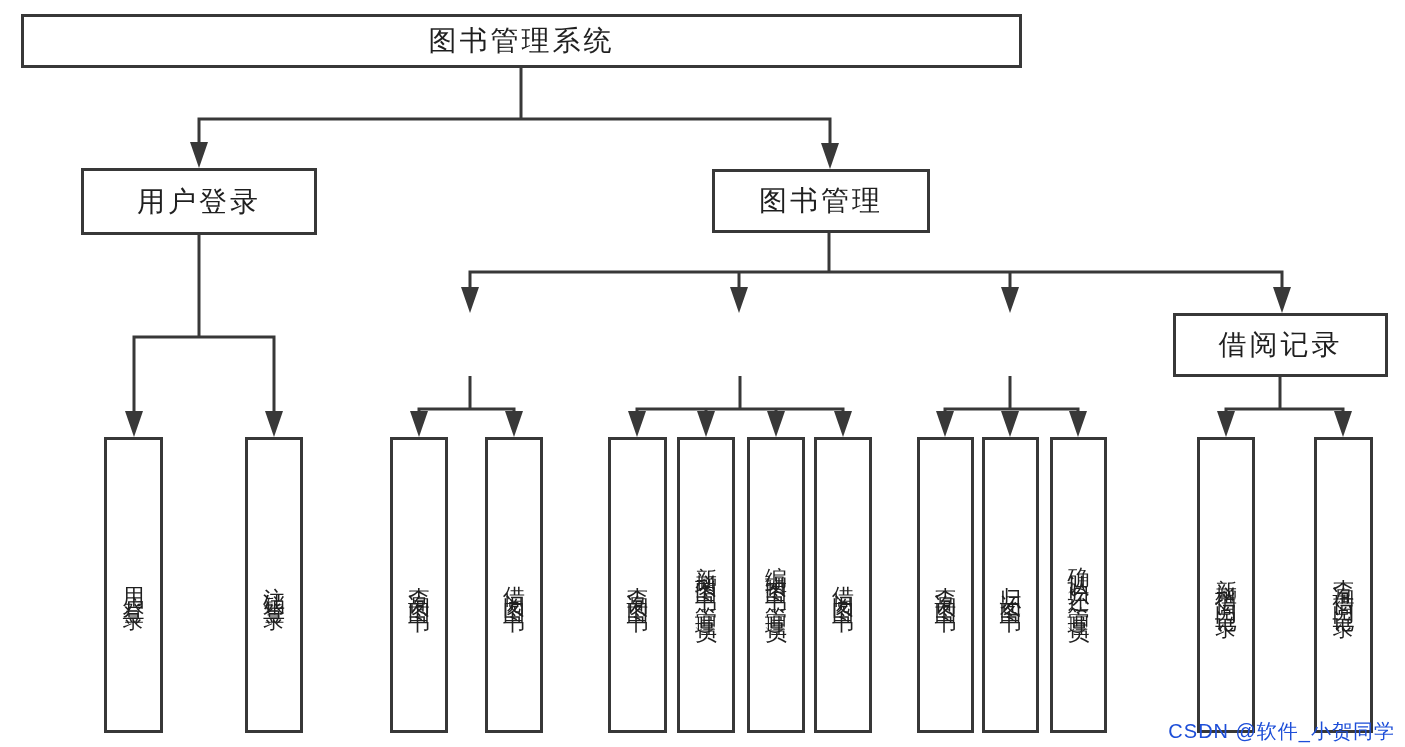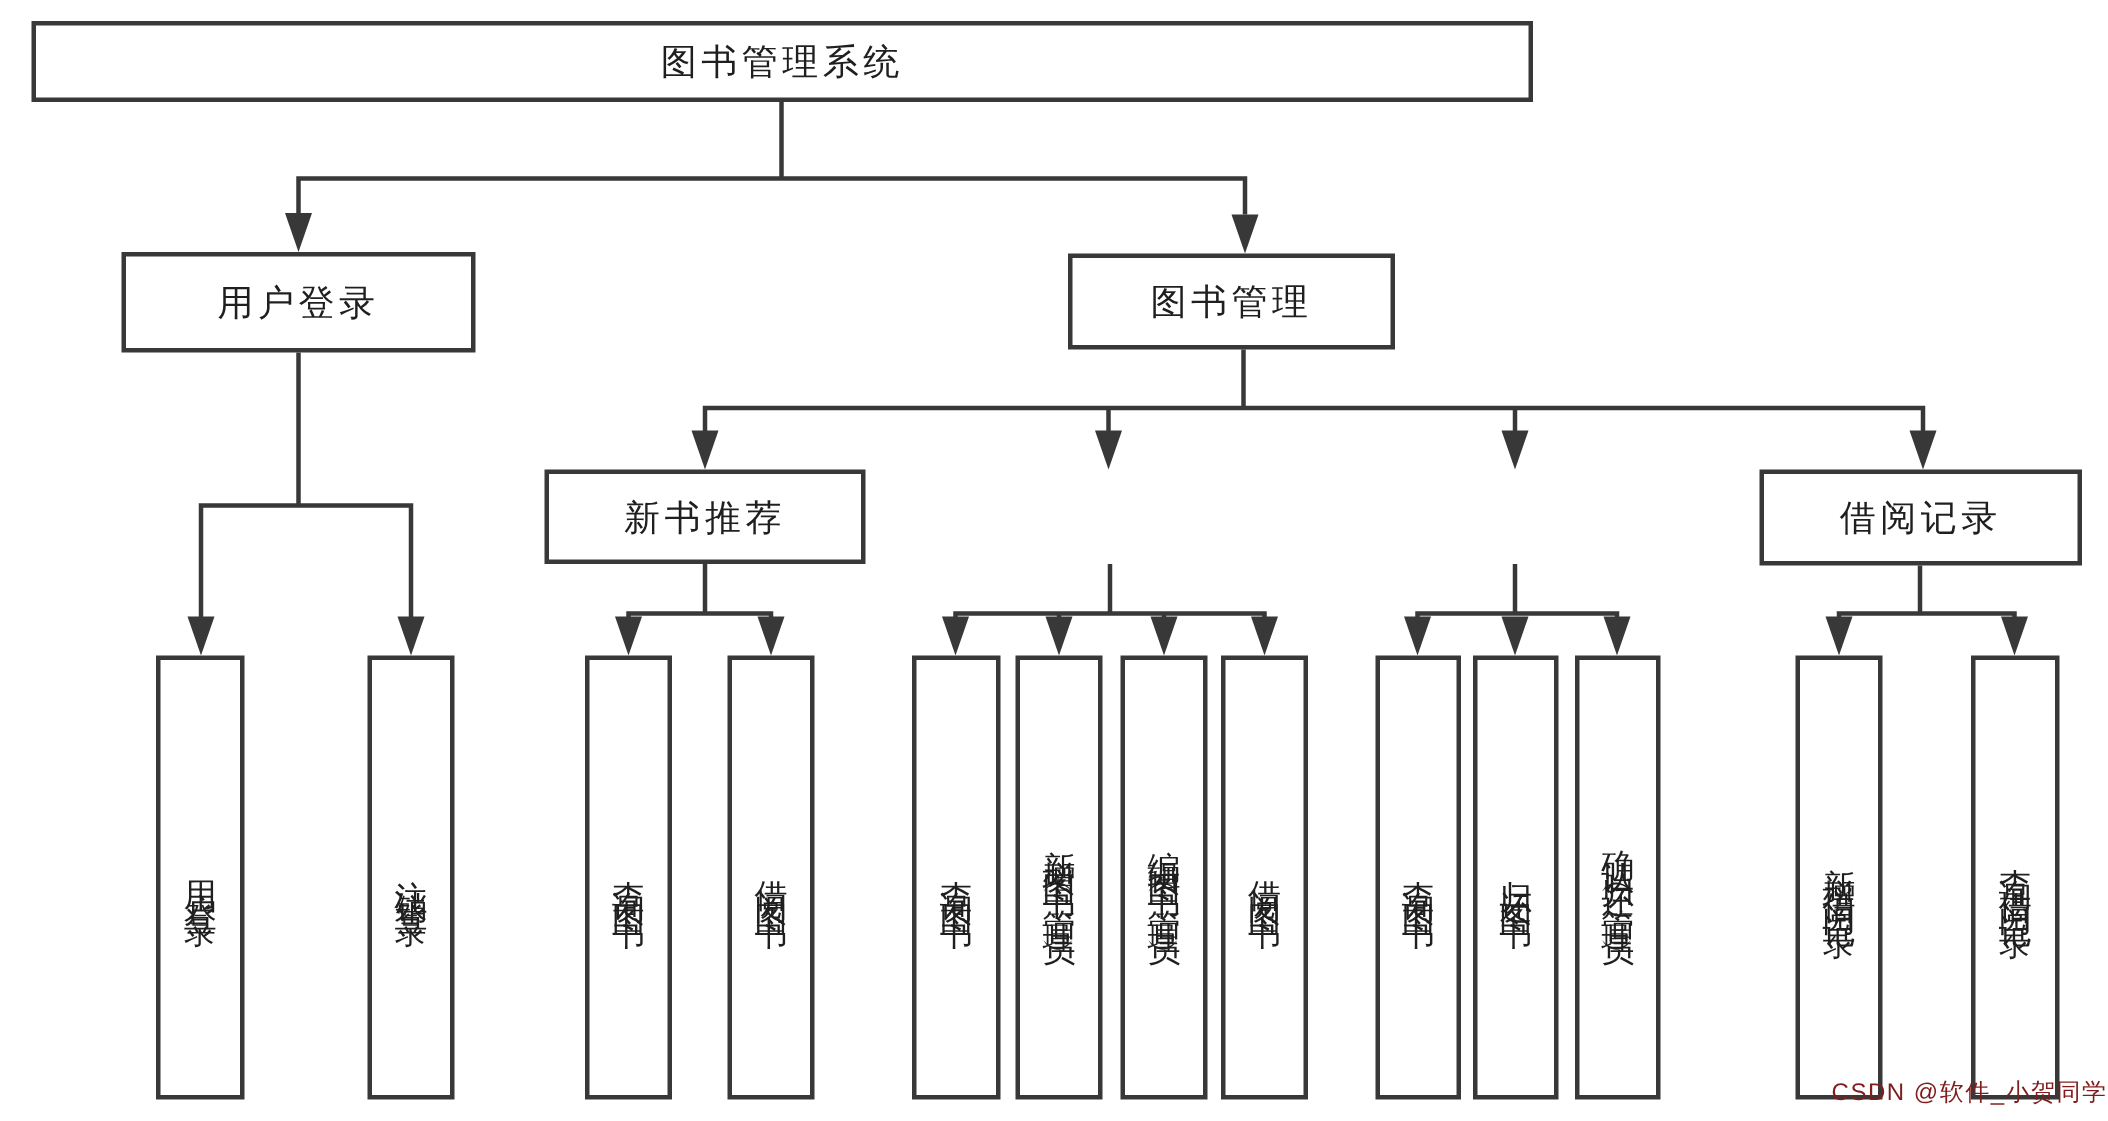--- a/index.html
+++ b/index.html
@@ -6,29 +6,29 @@
   #canvas{
     position:relative;width:1405px;height:747px;background:#ffffff;overflow:hidden;
     font-family:"Liberation Sans","DejaVu Sans",sans-serif;color:#1f1f1f;
   }
   #connectors{position:absolute;left:0;top:0;z-index:1;}
   .node{
     position:absolute;box-sizing:border-box;background:#ffffff;
     border:3px solid #383838;display:flex;align-items:center;justify-content:center;
     z-index:2;
   }
-  .hbox{font-size:24px;letter-spacing:3px;white-space:nowrap;text-align:center;}
+  .hbox{font-size:28px;letter-spacing:3px;white-space:nowrap;text-align:center;}
   .leaf{top:437px;height:296px;}
   .vtext{
     writing-mode:vertical-rl;text-orientation:mixed;
     font-size:22px;line-height:1;letter-spacing:8px;white-space:nowrap;
   }
   #watermark{
-    position:absolute;right:0;top:718px;z-index:3;
-    font-size:16px;color:#7f1d1d;letter-spacing:1px;white-space:nowrap;
+    position:absolute;right:10px;top:718px;z-index:3;
+    font-size:20px;color:#1d4ed8;letter-spacing:1px;white-space:nowrap;
   }
   svg line, svg path{stroke:#383838;stroke-width:3;fill:none;}
   svg polygon{fill:#383838;stroke:none;}
 </style>
 </head>
 <body>
 
 <div id="canvas">
 
   <svg id="connectors" width="1405" height="747" viewBox="0 0 1405 747">
@@ -82,23 +82,20 @@
     <span>图书管理系统</span>
   </div>
 
   <div class="node hbox" style="left:81px;top:168px;width:236px;height:67px">
     <span>用户登录</span>
   </div>
   <div class="node hbox" style="left:712px;top:169px;width:218px;height:64px">
     <span>图书管理</span>
   </div>
 
-  <div class="node hbox" style="left:363px;top:313px;width:214px;height:63px">
-    <span>新书推荐</span>
-  </div>
   <div class="node hbox" style="left:1173px;top:313px;width:215px;height:64px">
     <span>借阅记录</span>
   </div>
 
   <div class="node leaf" style="left:104px;width:59px">
     <span class="vtext">用户登录</span>
   </div>
   <div class="node leaf" style="left:245px;width:58px">
     <span class="vtext">注销登录</span>
   </div>

